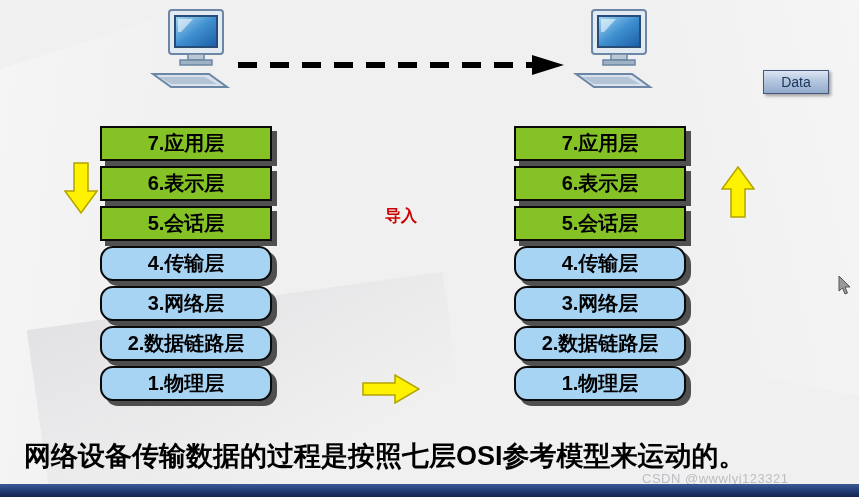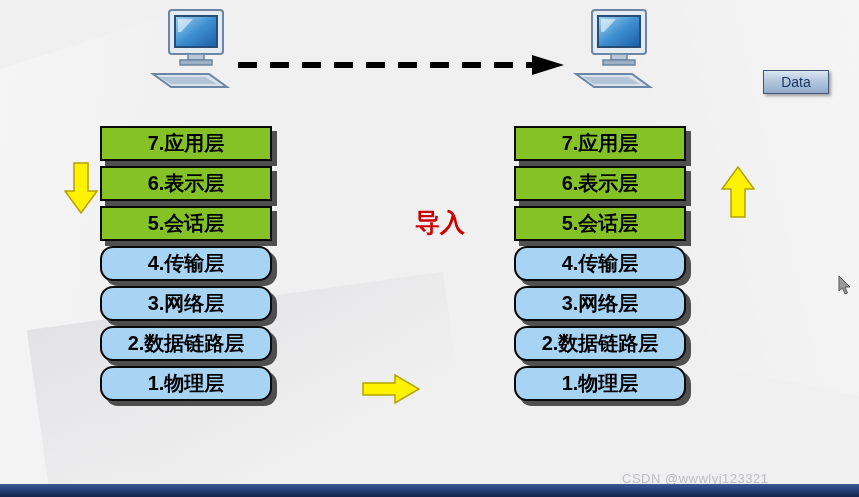--- a/index.html
+++ b/index.html
@@ -64,32 +64,32 @@
   .layer.lower { background: #a8d4f4; border-radius: 13px; }
   .layer.group-gap { margin-top: 4px; }
 
   .flow-arrow { position: absolute; }
   .arrow-down  { left: 64px;  top: 162px; }
   .arrow-up    { left: 721px; top: 166px; }
   .arrow-right { left: 362px; top: 374px; }
 
   .center-label {
     position: absolute; left: 385px; top: 206px; width: 80px;
-    text-align: right;
-    font-size: 25px; font-weight: bold; color: #cc0000;
+    text-align: left;
+    font-size: 16px; font-weight: bold; color: #cc0000;
   }
 
   .caption {
     position: absolute; left: 24px; top: 438px; width: 824px;
     font-size: 27px; font-weight: bold; color: #000;
     white-space: nowrap;
   }
 
   .watermark {
-    position: absolute; left: 622px; top: 471px;
+    position: absolute; left: 642px; top: 471px;
     font-size: 13px; color: rgba(185,187,192,0.95);
     letter-spacing: 0.5px;
   }
 
   .bottom-bar {
     position: absolute; left: 0; bottom: 0; width: 859px; height: 13px;
     background: linear-gradient(180deg, #3c5a96 0%, #24407a 45%, #14254d 100%);
   }
 
   .cursor { position: absolute; left: 838px; top: 276px; }
@@ -205,20 +205,21 @@
   <svg class="flow-arrow arrow-up" width="34" height="52">
     <polygon points="17,1 33,23 24,23 24,51 10,51 10,23 1,23" fill="#fff200" stroke="#b3a400" stroke-width="1.5"></polygon>
   </svg>
 
   <svg class="flow-arrow arrow-right" width="58" height="30">
     <polygon points="1,9 33,9 33,1 57,15 33,29 33,21 1,21" fill="#fff200" stroke="#b3a400" stroke-width="1.5"></polygon>
   </svg>
 
   <div class="center-label">导入</div>
 
+  <div class="caption">网络设备传输数据的过程是按照七层OSI参考模型来运动的。</div>
 
   <div class="watermark">CSDN @wwwlyj123321</div>
 
   <div class="bottom-bar"></div>
 
   <svg class="cursor" width="16" height="20">
     <polygon points="1,0 1,15 4.5,12 7,18 9.5,17 7,11 12,11" fill="#9a9a9a" stroke="#555" stroke-width="1"></polygon>
   </svg>
 
 </div>

